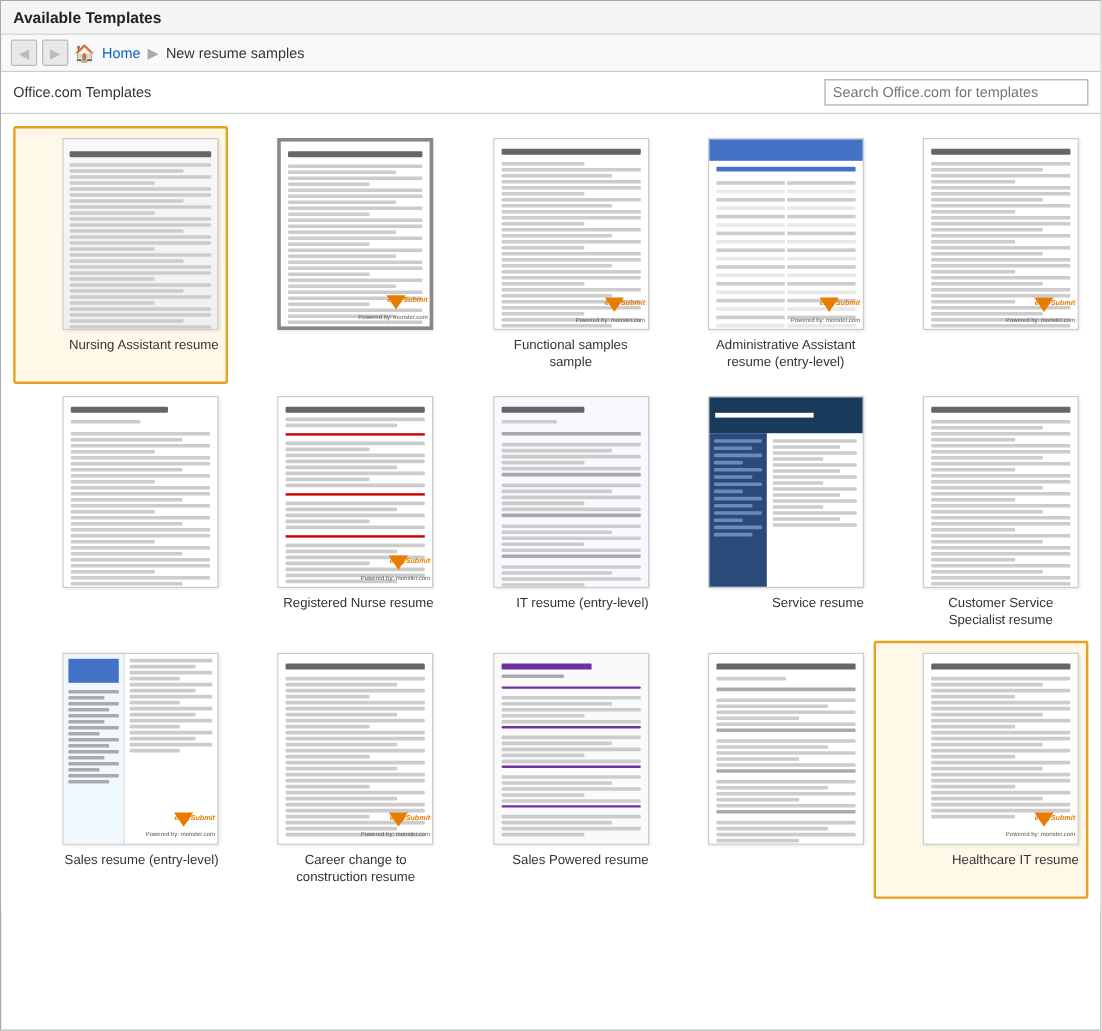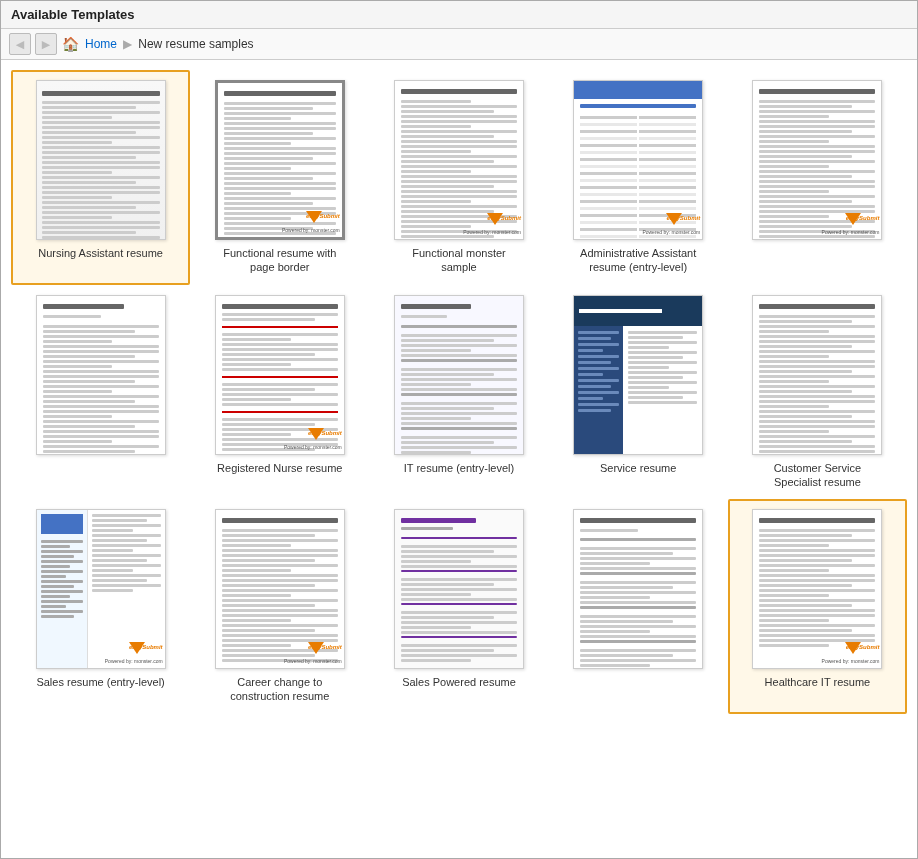--- a/index.html
+++ b/index.html
@@ -110,21 +110,21 @@
       display: grid;
       grid-template-columns: repeat(5, 1fr);
       gap: 0;
       padding: 10px;
       background: #fff;
     }
 
     .template-item {
       display: flex;
       flex-direction: column;
-      align-items: center;
+      align-items: flex-end;
       padding: 8px 6px;
       cursor: pointer;
       border: 2px solid transparent;
       border-radius: 2px;
     }
     .template-item.selected {
       border: 2px solid #e8a020;
       background: #fff8e8;
     }
 
@@ -220,20 +220,24 @@
     <button class="nav-btn disabled">◀</button>
     <button class="nav-btn disabled">▶</button>
     <div class="nav-home-icon">🏠</div>
     <div class="nav-breadcrumb">
       <span class="nav-breadcrumb-item">Home</span>
       <span class="nav-separator">▶</span>
       <span class="nav-breadcrumb-current">New resume samples</span>
     </div>
   </div>
 
+  <div class="toolbar-row">
+    <span class="toolbar-label">Office.com Templates</span>
+    <input class="search-box" type="text" placeholder="Search Office.com for templates" style="">
+  </div>
 
   <div class="templates-grid">
 
     <div class="template-item selected">
       <div class="template-thumb thumb-nursing">
         <div class="doc-lines" style="padding-top:10px;">
           <div class="doc-line header full dark"></div>
           <div class="doc-line full"></div>
           <div class="doc-line medium"></div>
           <div class="doc-line full"></div>
@@ -301,21 +305,20 @@
           <div class="doc-line full"></div>
           <div class="doc-line full"></div>
 
         </div>
 
         <div style="position:absolute;top:6px;right:-4px;width:110px;height:145px;background:#e0e0e0;border:1px solid #bbb;z-index:-1;"></div>
         <div class="arrow-icon"></div>
         <div class="easy-submit-badge">easySubmit</div>
         <div class="monster-badge">Powered by: monster.com</div>
       </div>
-      <div class="template-label">Functional resume with page border</div>
     </div>
 
     <div class="template-item">
       <div class="template-thumb" style="background:#fff;">
         <div class="doc-lines" style="padding:8px 6px 0 6px;">
           <div class="doc-line header full dark" style="margin-bottom:4px;"></div>
           <div class="doc-line short"></div>
           <div class="doc-line full"></div>
           <div class="doc-line medium"></div>
           <div class="doc-line full"></div>
@@ -343,21 +346,21 @@
           <div class="doc-line short"></div>
           <div class="doc-line full"></div>
           <div class="doc-line medium"></div>
 
         </div>
         <div style="position:absolute;top:6px;right:-4px;width:110px;height:145px;background:#e0e0e0;border:1px solid #bbb;z-index:-1;"></div>
         <div class="arrow-icon"></div>
         <div class="easy-submit-badge">easySubmit</div>
         <div class="monster-badge">Powered by: monster.com</div>
       </div>
-      <div class="template-label">Functional monster sample</div>
+      <div class="template-label">Functional samples sample</div>
     </div>
 
     <div class="template-item">
       <div class="template-thumb" style="background:#fff;">
 
         <div style="background:#4472c4;height:18px;width:100%;"></div>
         <div class="doc-lines" style="padding:5px 6px 0 6px;">
           <div class="doc-line full" style="background:#4472c4;height:4px;"></div>
           <div style="height:4px;"></div>
 

